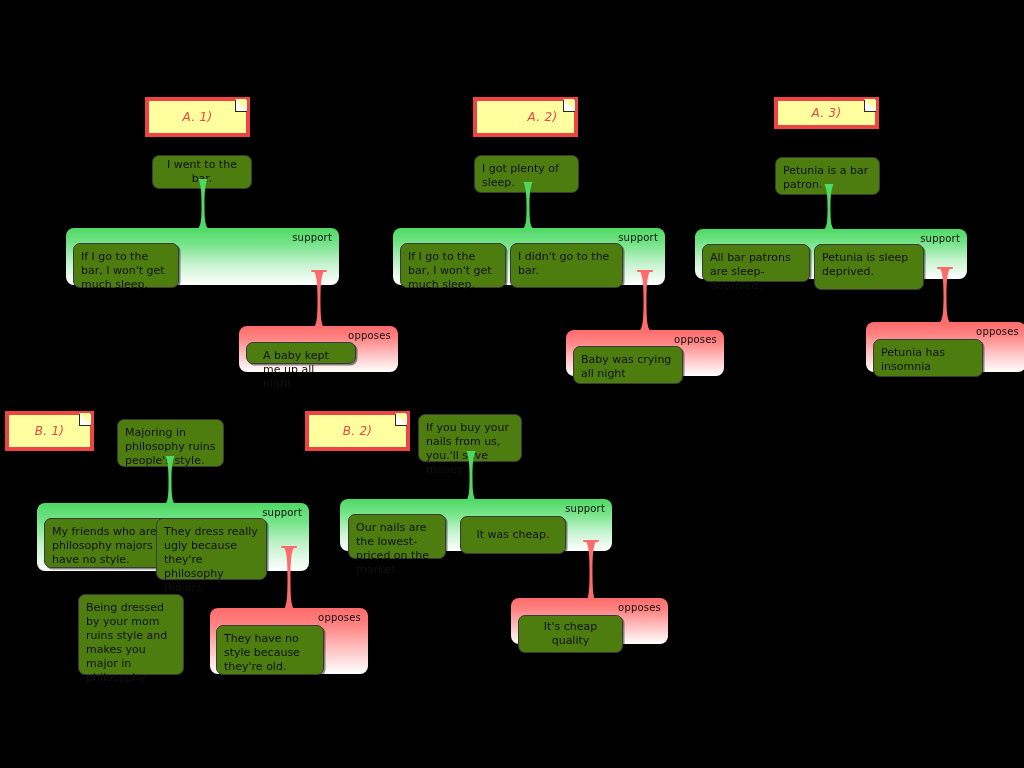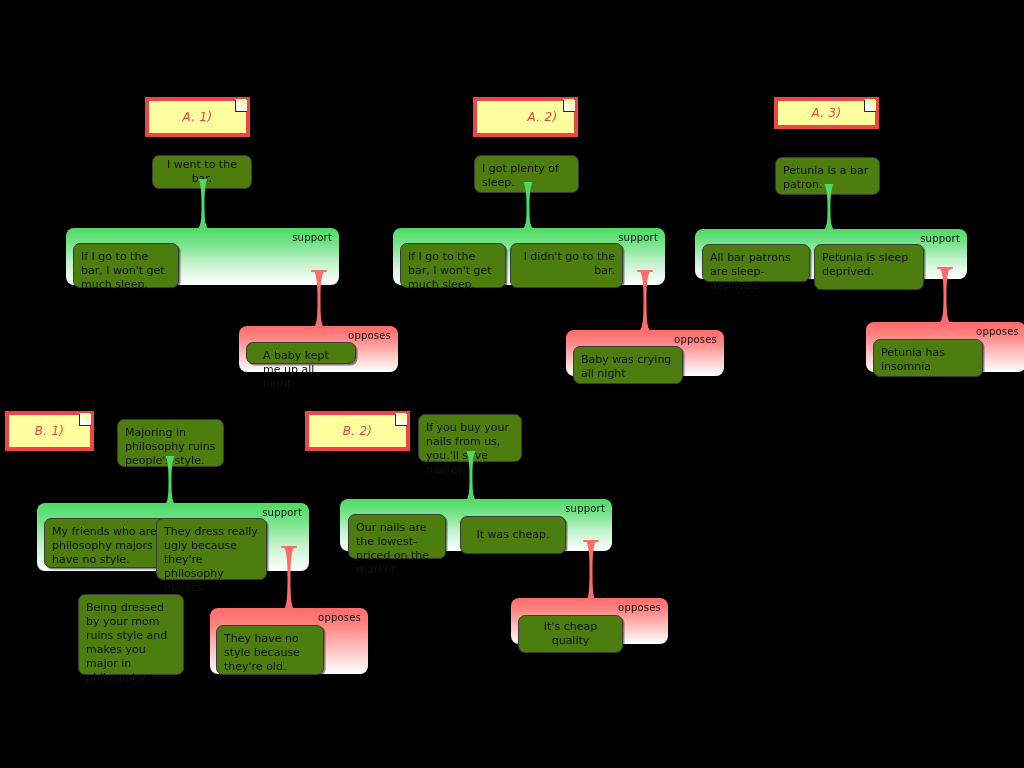--- a/index.html
+++ b/index.html
@@ -164,21 +164,21 @@
   <div class="conn" style="left:521px; top:182px; width:14px; height:47px;">
     <svg width="14" height="47" viewBox="0 0 14 47">
       <path d="M0,47 C5,47 5.5,38 5.5,25 C5.5,13 5,6 2.5,0 L11.5,0 C9,6 8.5,13 8.5,25 C8.5,38 9,47 14,47 Z" fill="#4ed964"></path>
     </svg>
   </div>
 
   <div class="band support" style="left:393px; top:228px; width:272px; height:57px;">
     <span class="band-label">support</span>
   </div>
   <div class="box" style="left:400px; top:234px; width:106px; height:45px;">If I go to the bar, I won't get much sleep.</div>
-  <div class="box" style="left:510px; top:234px; width:113px; height:45px;text-align:right;">I didn't go to the bar.</div>
+  <div class="box" style="left:510px; top:234px; width:113px; height:45px;">I didn't go to the bar.</div>
 
   <div class="tick red" style="left:637px; top:270px; width:16px;"></div>
   <div class="conn" style="left:638px; top:272px; width:14px; height:59px;">
     <svg width="14" height="59" viewBox="0 0 14 59">
       <path d="M0,59 C5,59 5.5,46 5.5,29 C5.5,15 5,6 2.5,0 L11.5,0 C9,6 8.5,15 8.5,29 C8.5,46 9,59 14,59 Z" fill="#ff6b6b"></path>
     </svg>
   </div>
 
   <div class="band opposes" style="left:566px; top:330px; width:158px; height:46px;">
     <span class="band-label">opposes</span>

